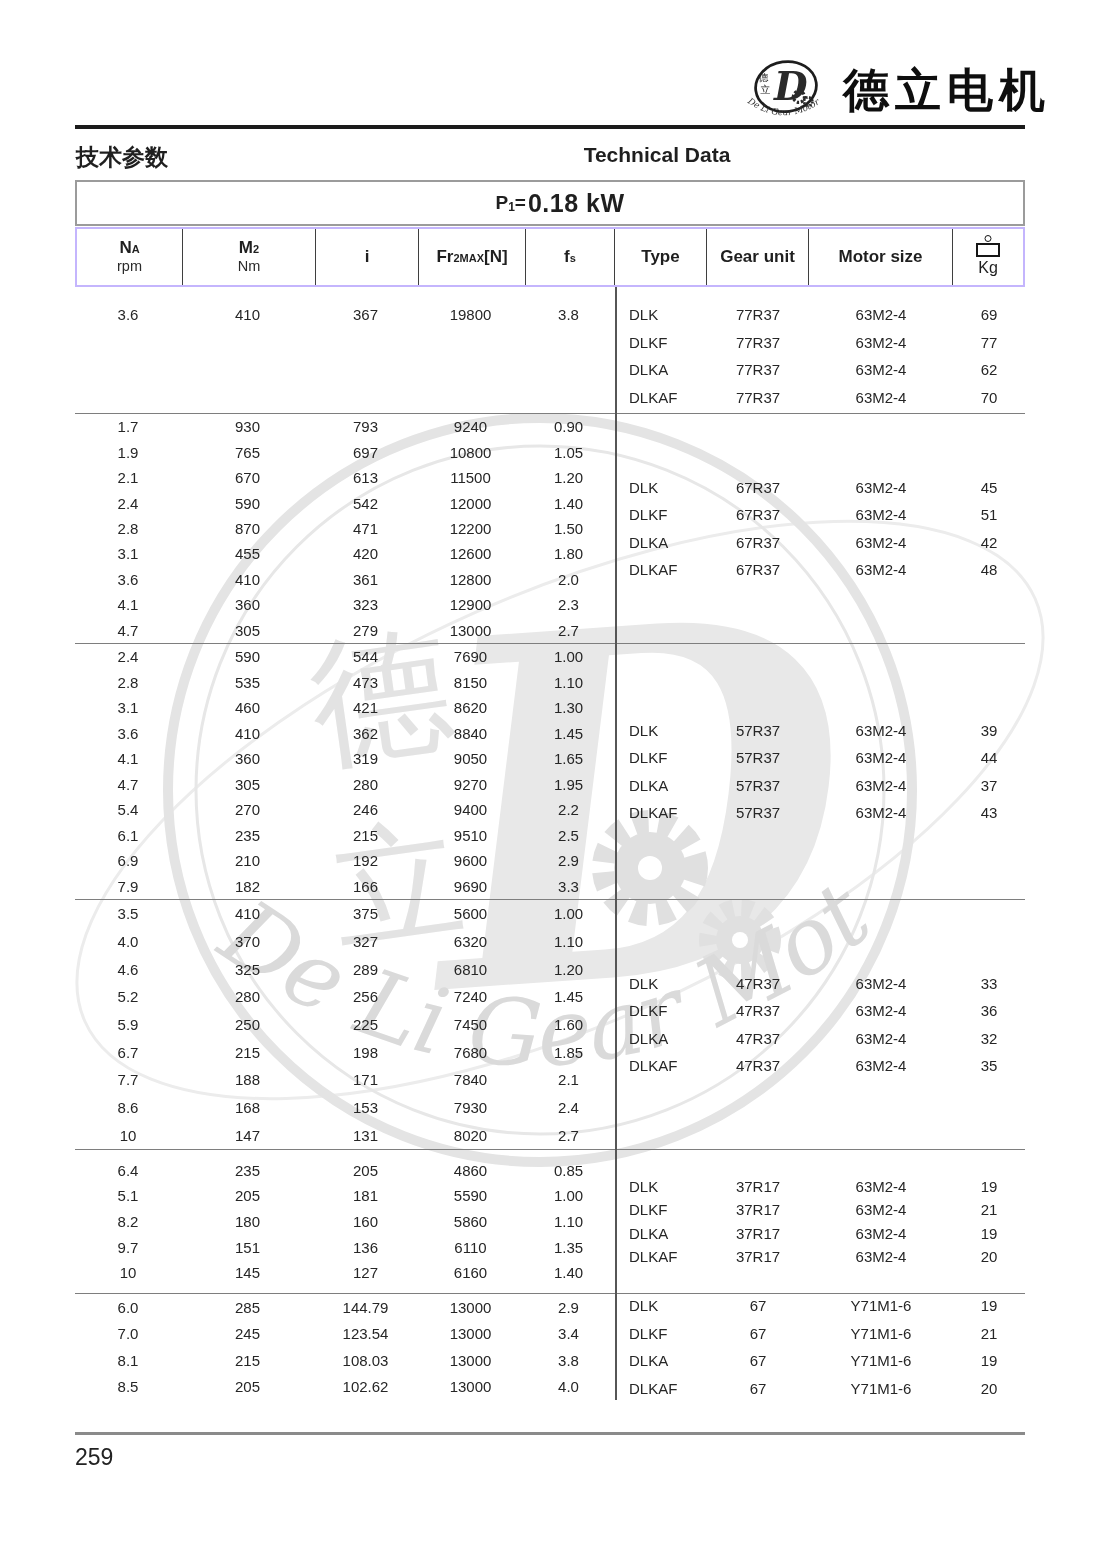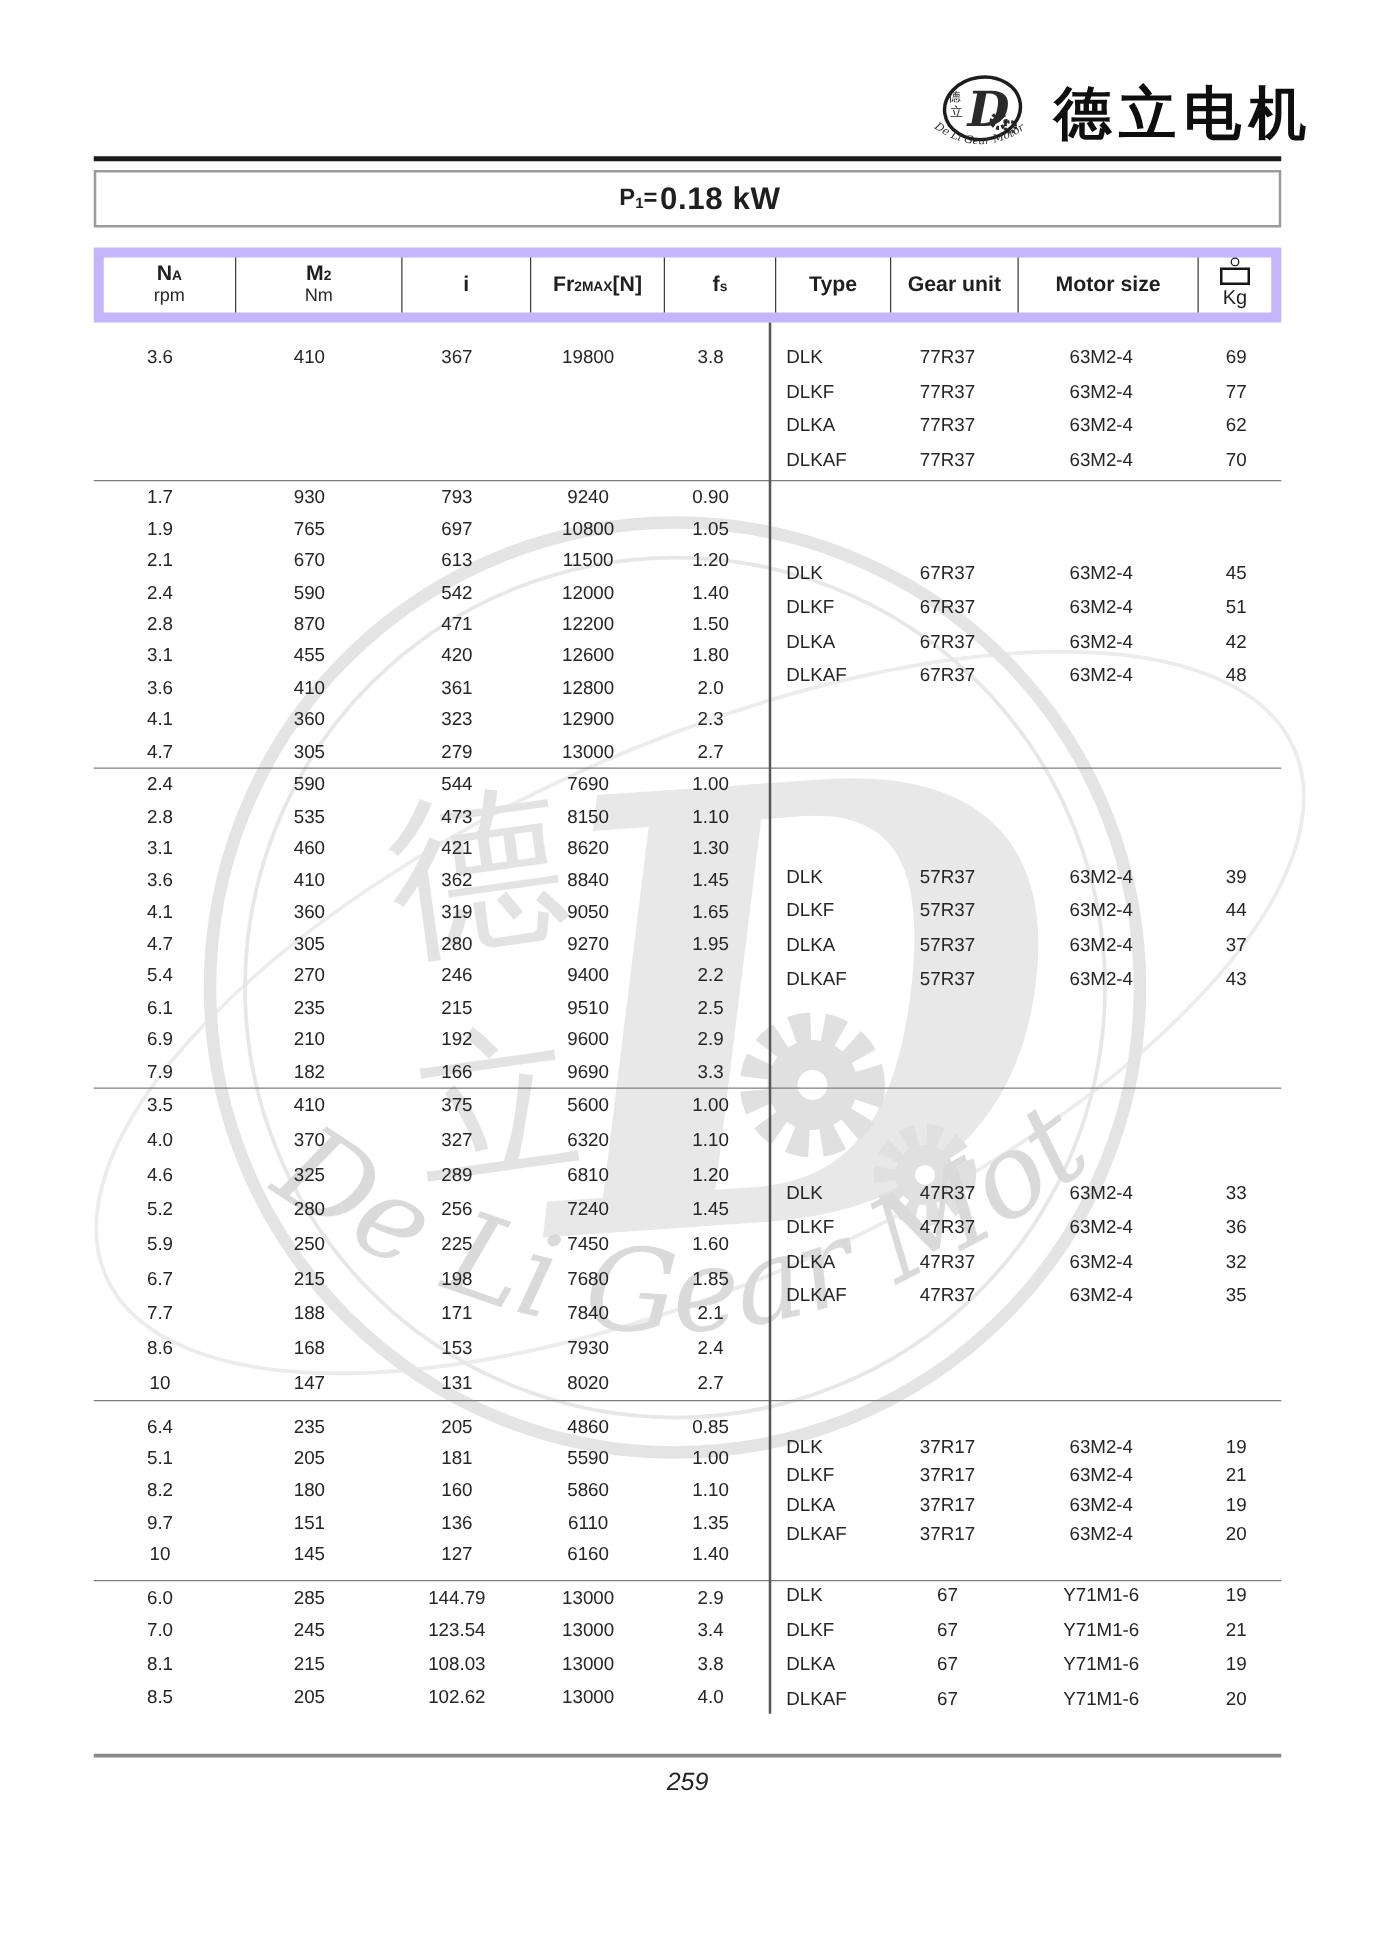--- a/index.html
+++ b/index.html
@@ -39,22 +39,22 @@
     margin-top: 7px; height: 46px;
     border: 2px solid #9b9b9b; background: #fff;
     display: flex; align-items: center; justify-content: center; padding-left: 20px;
   }
   .p1-prefix { font-size: 19px; font-weight: bold; }
   .p1sub { font-size: 12px; font-weight: bold; vertical-align: -2px; }
   .p1-value { font-size: 25px; font-weight: bold; margin-left: 2px; letter-spacing: 0.5px; }
 
   
   .thead {
-    margin-top: 16px; height: 60px;
-    border: 8px solid #c4b5fd; background: #fff;
+    margin-top: 1px; height: 60px;
+    border: 2px solid #c4b5fd; background: #fff;
     display: grid;
     grid-template-columns: 106px 133px 103px 107px 89px 92px 102px 144px 1fr;
   }
   .th {
     display: flex; flex-direction: column; align-items: center; justify-content: center;
     line-height: 1.18;
   }
   .th:not(:last-child) { border-right: 1.5px solid #3f3f3f; }
   .th-main { font-size: 17px; font-weight: bold; }
   .th-main .sub { font-size: 11px; font-weight: bold; }
@@ -90,21 +90,21 @@
     display: grid; grid-template-columns: 92px 102px 144px 72px;
     grid-auto-rows: 27.5px;
   }
   .b1 .type-grid { align-self: flex-end; height: 112px; }
   .b5 .type-grid { grid-auto-rows: 23.5px; }
   .tcell { display: flex; align-items: center; justify-content: center; font-size: 15px; color: #262626; }
   .tcell.tname { justify-content: flex-start; padding-left: 14px; }
 
   
   .footer-rule { margin-top: 32px; height: 3px; background: #8a8a8a; }
-  .page-num { margin-top: 9px; text-align: center; font-size: 20px; color: #222; font-style: italic; }
+  .page-num { margin-top: 9px; text-align: left; font-size: 23px; color: #222; }
 
   .wm-serif { font-family: "DejaVu Serif", serif; }
 </style>
 </head>
 <body>
 
 <div class="page">
 
   <svg class="watermark" width="1100" height="1555" viewBox="0 0 1100 1555" aria-hidden="true">
     <g fill="none">
@@ -144,20 +144,24 @@
         <path id="bArc" d="M 4 48 Q 46 78 90 44" fill="none"></path>
         <text class="wm-serif" font-size="9.5" font-style="italic" fill="#333">
           <textPath href="#bArc">De Li Gear Motor</textPath>
         </text>
       </svg>
       <div class="brand-cn">德立电机</div>
     </div>
 
     <div class="top-rule"></div>
 
+    <div class="title-row">
+      <span class="title-cn">技术参数</span>
+      <span class="title-en">Technical Data</span>
+    </div>
 
     <div class="p1-box">
       <span class="p1-prefix"><span>P</span><span class="p1sub">1</span><span>=</span></span>
       <span class="p1-value">0.18 kW</span>
     </div>
 
     <div class="thead" id="thead">
         <div class="th">
           <div class="th-main"><span>N</span><span class="sub">A</span></div>
           <div class="th-unit">rpm</div>

